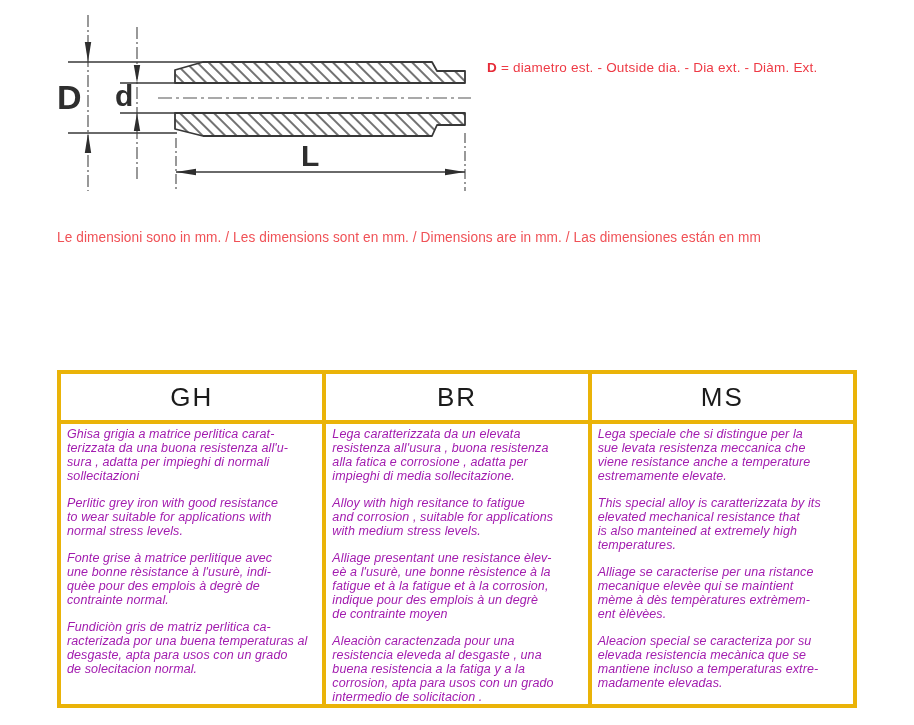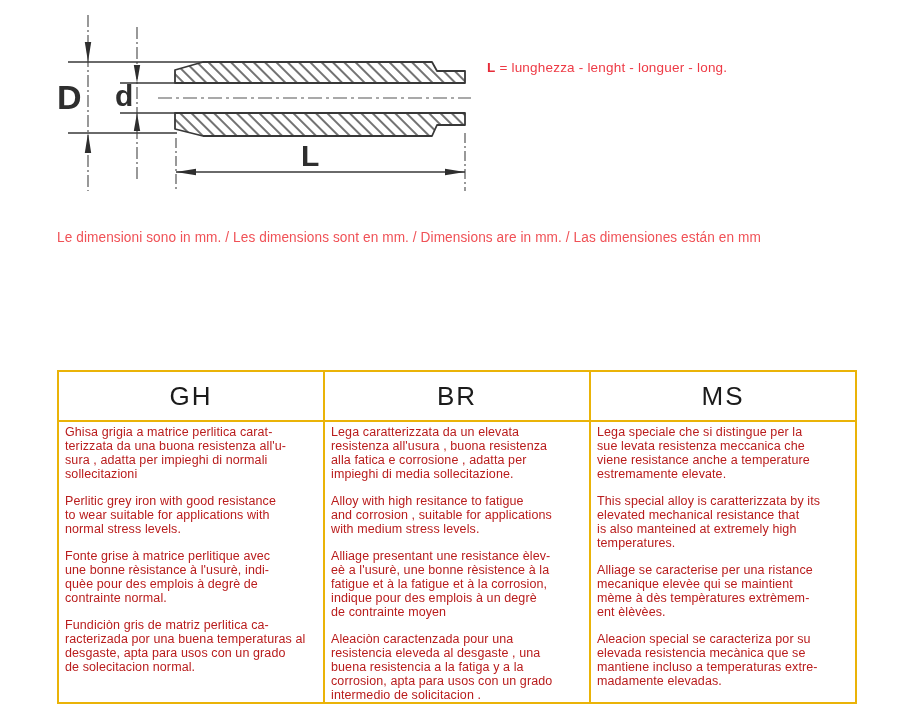--- a/index.html
+++ b/index.html
@@ -32,34 +32,35 @@
     transform: scaleX(0.88); transform-origin: left top;
     white-space: nowrap; letter-spacing: 0.1px;
   }
 
   
   .spec-table {
     position: absolute; left: 57px; top: 370px;
     width: 800px; border-collapse: collapse; table-layout: fixed;
     background: #ffffff;
   }
-  .spec-table th, .spec-table td { border: 2px solid #eab308; }
+  .spec-table th, .spec-table td { border: 4px solid #eab308; }
   .spec-table th {
     height: 50px; font-size: 26px; font-weight: normal;
     letter-spacing: 2px; text-align: center; color: #1b1b1b;
     vertical-align: middle;
   }
   .spec-table td {
     height: 276px; vertical-align: top;
     padding: 3px 6px 0 6px;
   }
   .cell p {
     font-size: 12.5px; line-height: 14px; letter-spacing: 0.1px;
-    color: #b91c1c; white-space: pre-line;
+    color: #a21caf; white-space: pre-line;
     margin: 0 0 13px 0;
+    font-style: italic;
   }
   .cell p:last-child { margin-bottom: 0; }
 </style>
 </head>
 <body>
 
 <div class="page">
 
   <div class="drawing">
     <svg viewBox="0 0 420 210" xmlns="http://www.w3.org/2000/svg">
@@ -97,22 +98,22 @@
       <polygon points="410,167 390,163.8 390,170.2" fill="#2e2e2e"></polygon>
 
       <text class="dim-label" x="2" y="104" font-size="34">D</text>
       <text class="dim-label" x="60" y="101" font-size="30">d</text>
       <text class="dim-label" x="246" y="161" font-size="30">L</text>
     </svg>
   </div>
 
   <div class="legend">
     <div class="legend-row">
-      <span class="legend-sym">L</span>
-      <span>= lunghezza - lenght - longuer - long.</span>
+      <span class="legend-sym">D</span>
+      <span>= diametro est. - Outside dia. - Dia ext. - Diàm. Ext.</span>
     </div>
   </div>
 
   <div class="note">Le dimensioni sono in mm. / Les dimensions sont en mm. / Dimensions are in mm. / Las dimensiones están en mm</div>
 
   <table class="spec-table">
     <thead>
       <tr>
         <th>GH</th>
         <th>BR</th>

